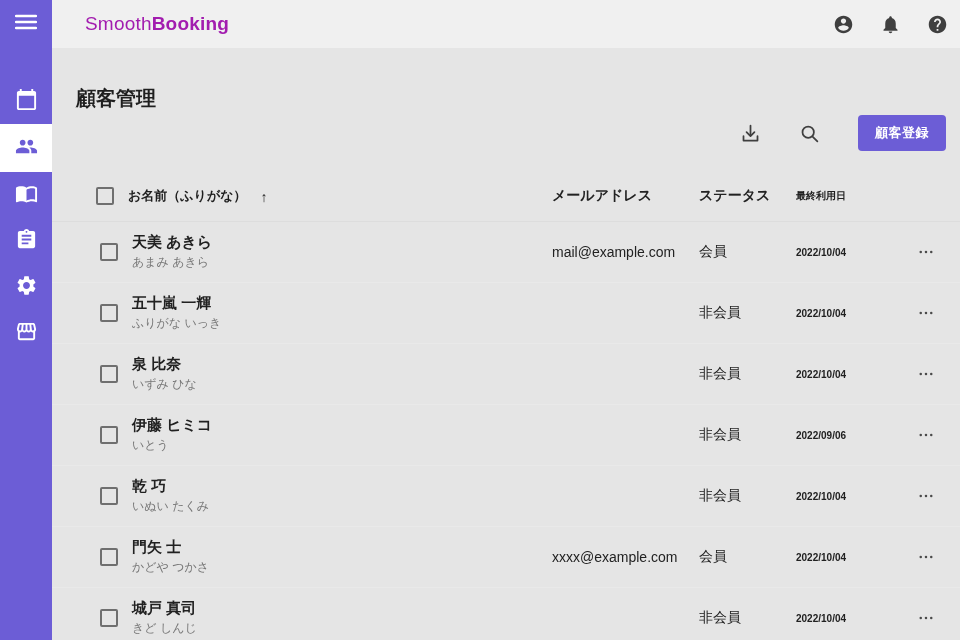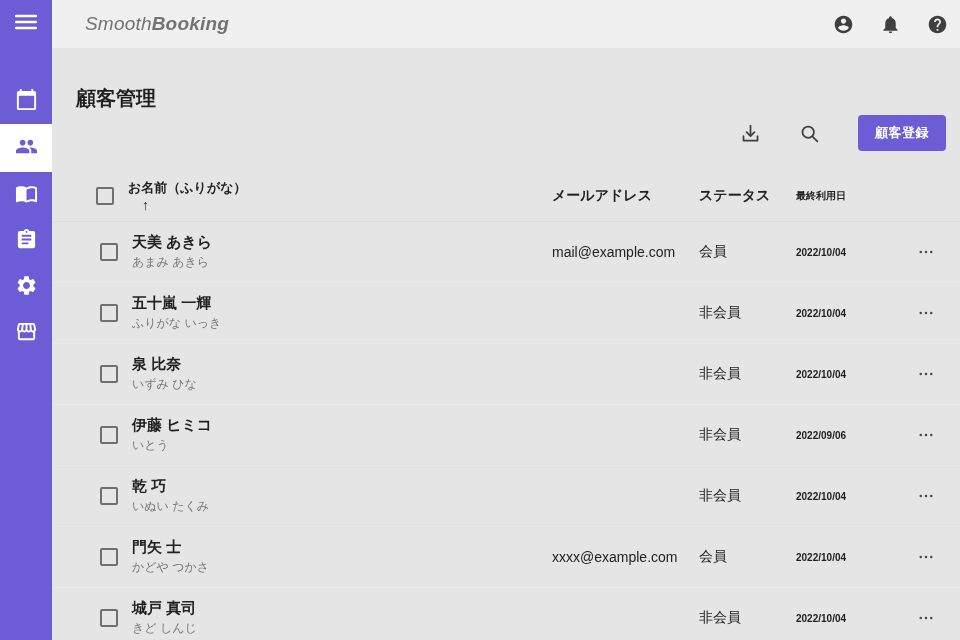--- a/index.html
+++ b/index.html
@@ -10,21 +10,21 @@
   .sidebar { position:absolute; left:0; top:0; width:52px; height:640px; background:#6C5DD6; z-index:5; }
   .sb-hamburger { height:48px; display:flex; align-items:center; justify-content:center; cursor:pointer; }
   .sb-nav { margin-top:30px; }
   .sb-item { height:46px; display:flex; align-items:center; justify-content:center; cursor:pointer; color:#fff; }
   .sb-item svg { width:23px; height:23px; fill:#fff; }
   .sb-item.active { background:#fff; height:48px; }
   .sb-item.active svg { fill:#6C5DD6; }
 
   
   .topbar { position:absolute; left:52px; top:0; right:0; height:48px; background:#F0F0F0; display:flex; align-items:center; }
-  .logo { margin-left:33px; font-size:19px; font-style:italic; color:#737373; letter-spacing:.2px;text-align:right; }
+  .logo { margin-left:33px; font-size:19px; color:#a21caf; letter-spacing:.2px;text-align:right; }
   .logo .lt { font-weight:400; }
   .logo .bd { font-weight:700; }
   .topbar-icons { margin-left:auto; margin-right:12px; display:flex; align-items:center; gap:26px; }
   .topbar-icons svg { width:21px; height:21px; fill:#3F3F3F; cursor:pointer; display:block; }
 
   
   .main { position:absolute; left:52px; top:48px; right:0; bottom:0; background:#e5e5e5; }
   .page-title { margin:37px 0 0 24px; font-size:20px; font-weight:700; color:#1F1F1F; }
 
   .toolbar { position:absolute; top:67px; right:14px; display:flex; align-items:center; gap:38px; }
@@ -41,21 +41,21 @@
   .cell-name { flex:1 1 auto; min-width:0; }
   .cell-email { flex:0 0 147px; font-size:14px; color:#222; }
   .cell-status { flex:0 0 97px; font-size:14px; color:#222; }
   .cell-date { flex:0 0 110px; font-size:10px; font-weight:600; color:#212121; }
   .cell-menu { flex:0 0 40px; display:flex; justify-content:center; }
   .sort-arrow { margin-left:14px; font-size:14px; font-weight:400; }
   .name-main { font-size:15px; font-weight:700; color:#212121; line-height:1.25; }
   .name-kana { font-size:12px; color:#777; margin-top:2px; }
   .more-btn { background:none; border:none; cursor:pointer; padding:4px; }
   .more-btn svg { width:18px; height:18px; fill:#4A4A4A; display:block; }
-  .thead .cell-name { display:flex; align-items:flex-start;flex-direction:column; }
+  .thead .cell-name { display:flex; align-items:flex-end; }
 </style>
 </head>
 <body>
 
 <nav class="sidebar">
   <div class="sb-hamburger">
     <span>
       <svg width="22" height="16" viewBox="0 0 22 16">
           <g stroke="#fff" stroke-width="2.4" stroke-linecap="round">
             <line x1="1" y1="2" x2="21" y2="2"></line>

